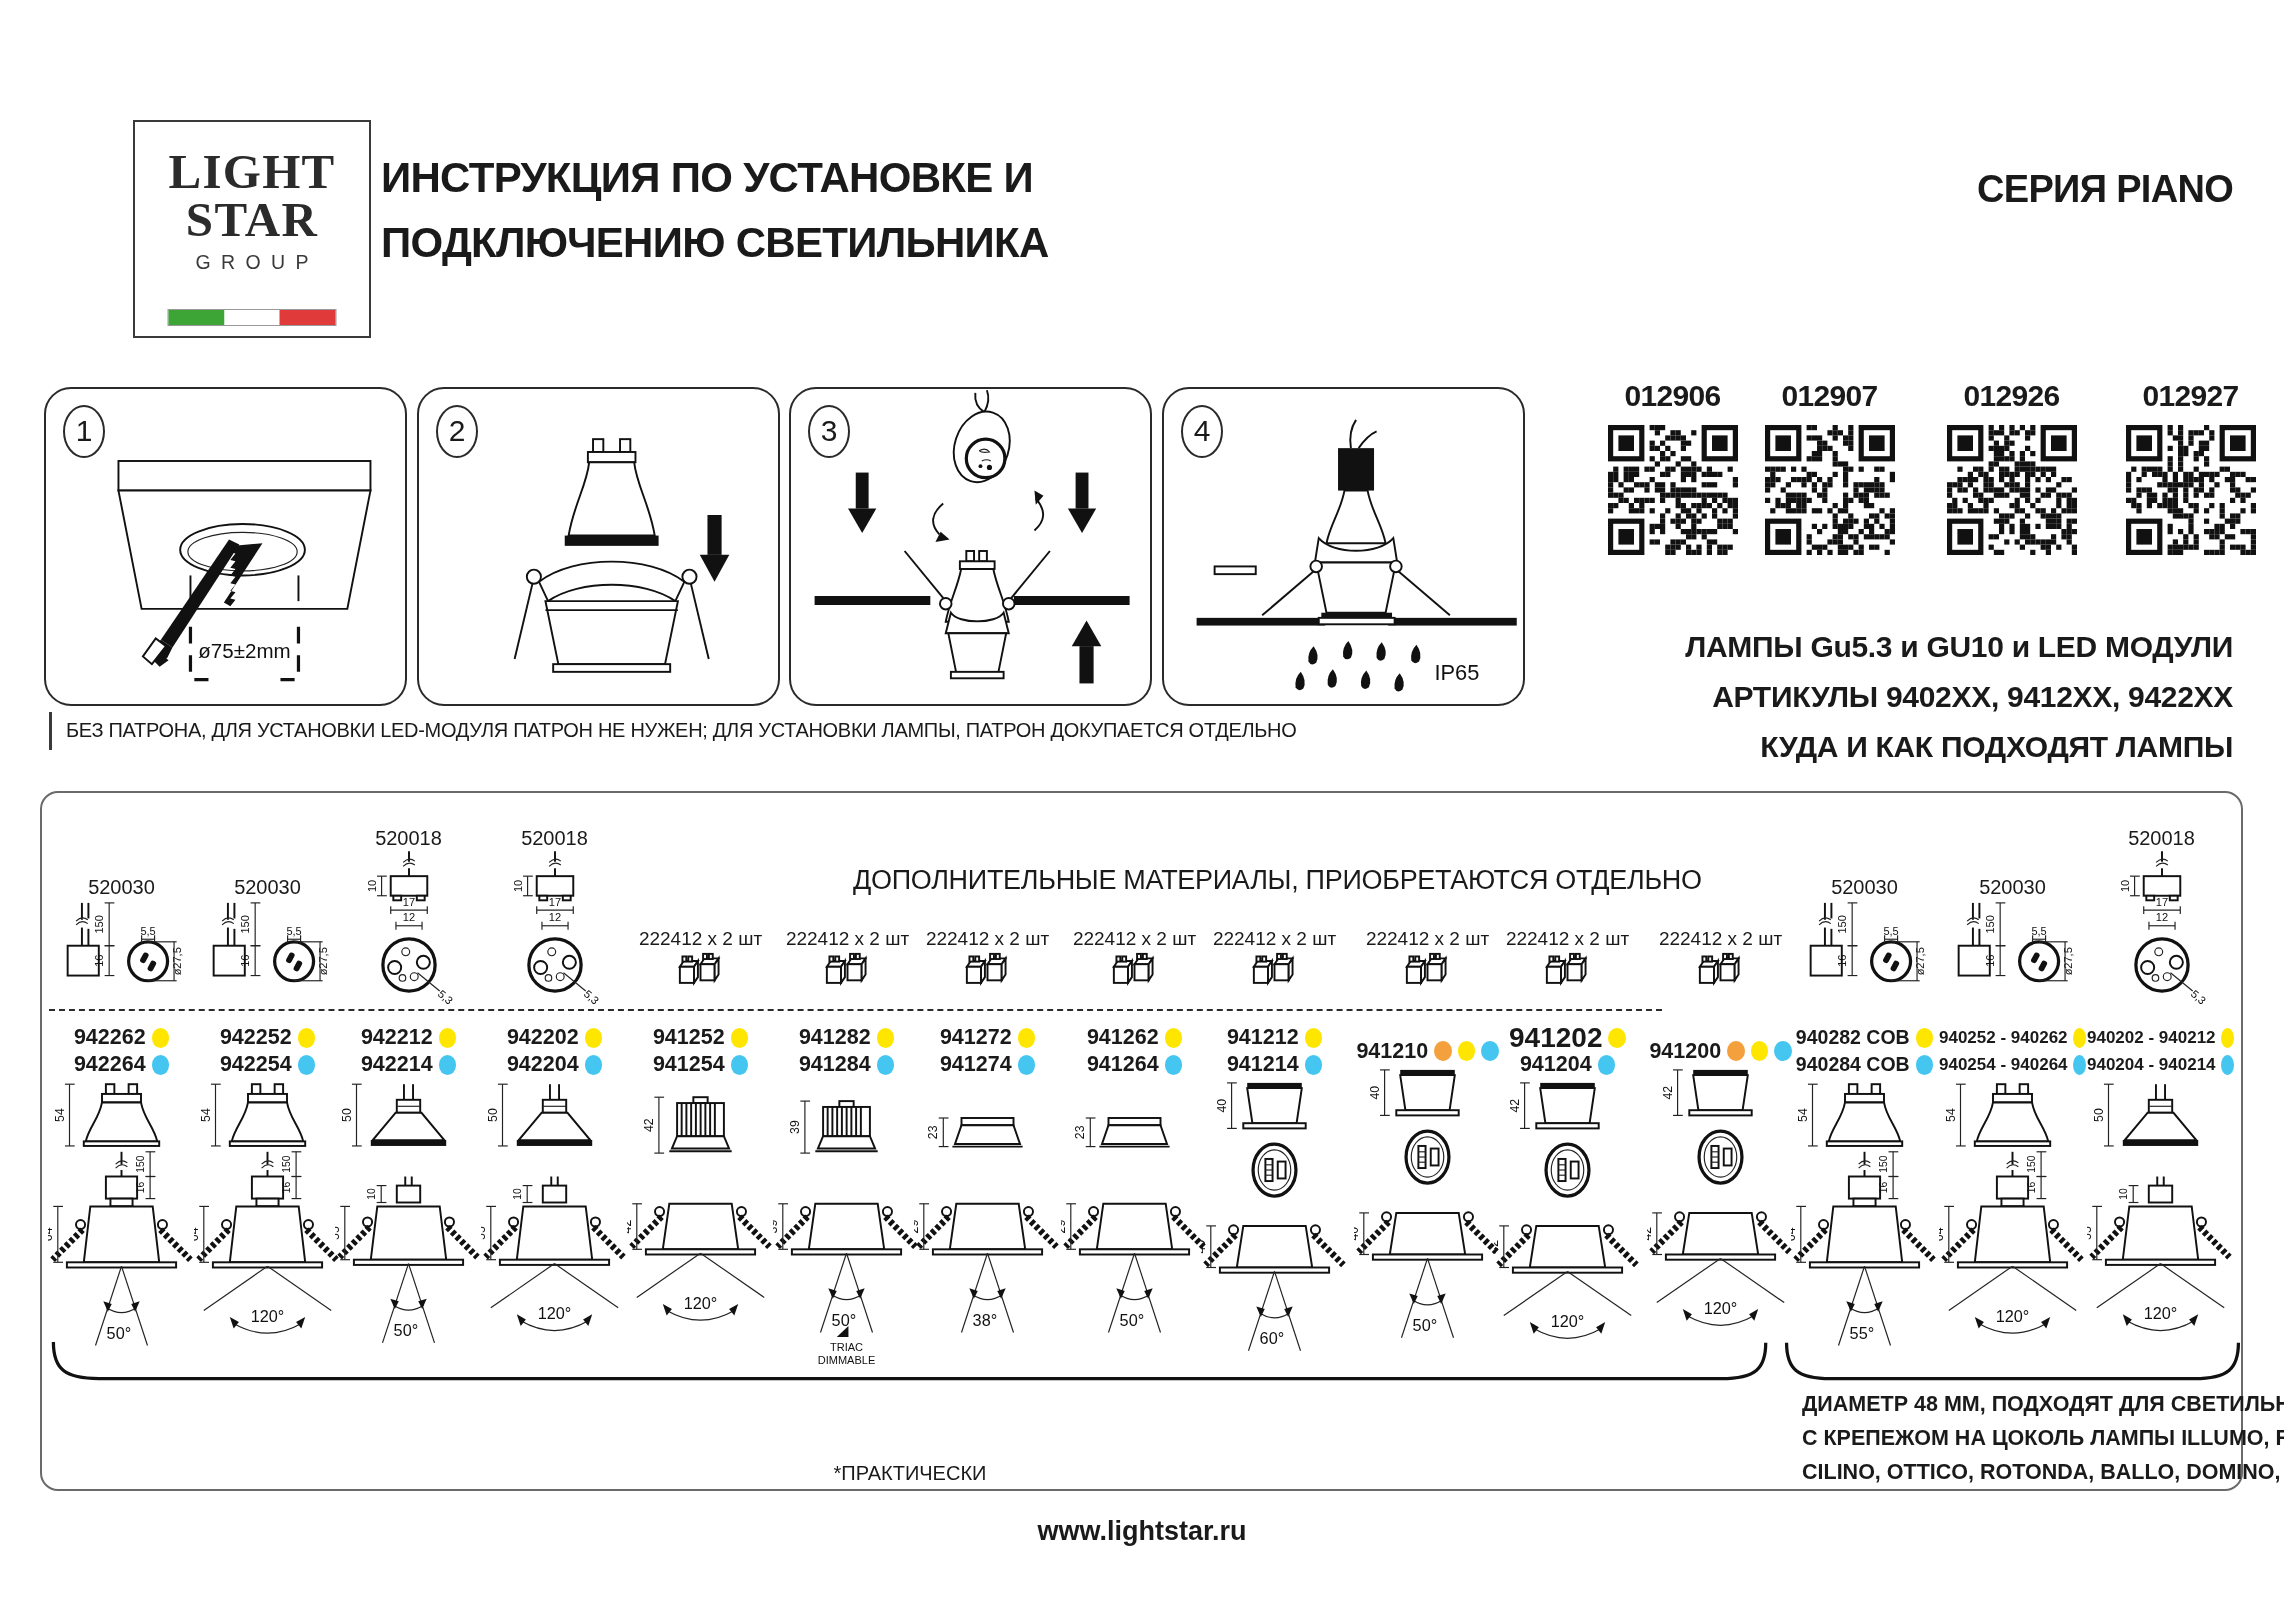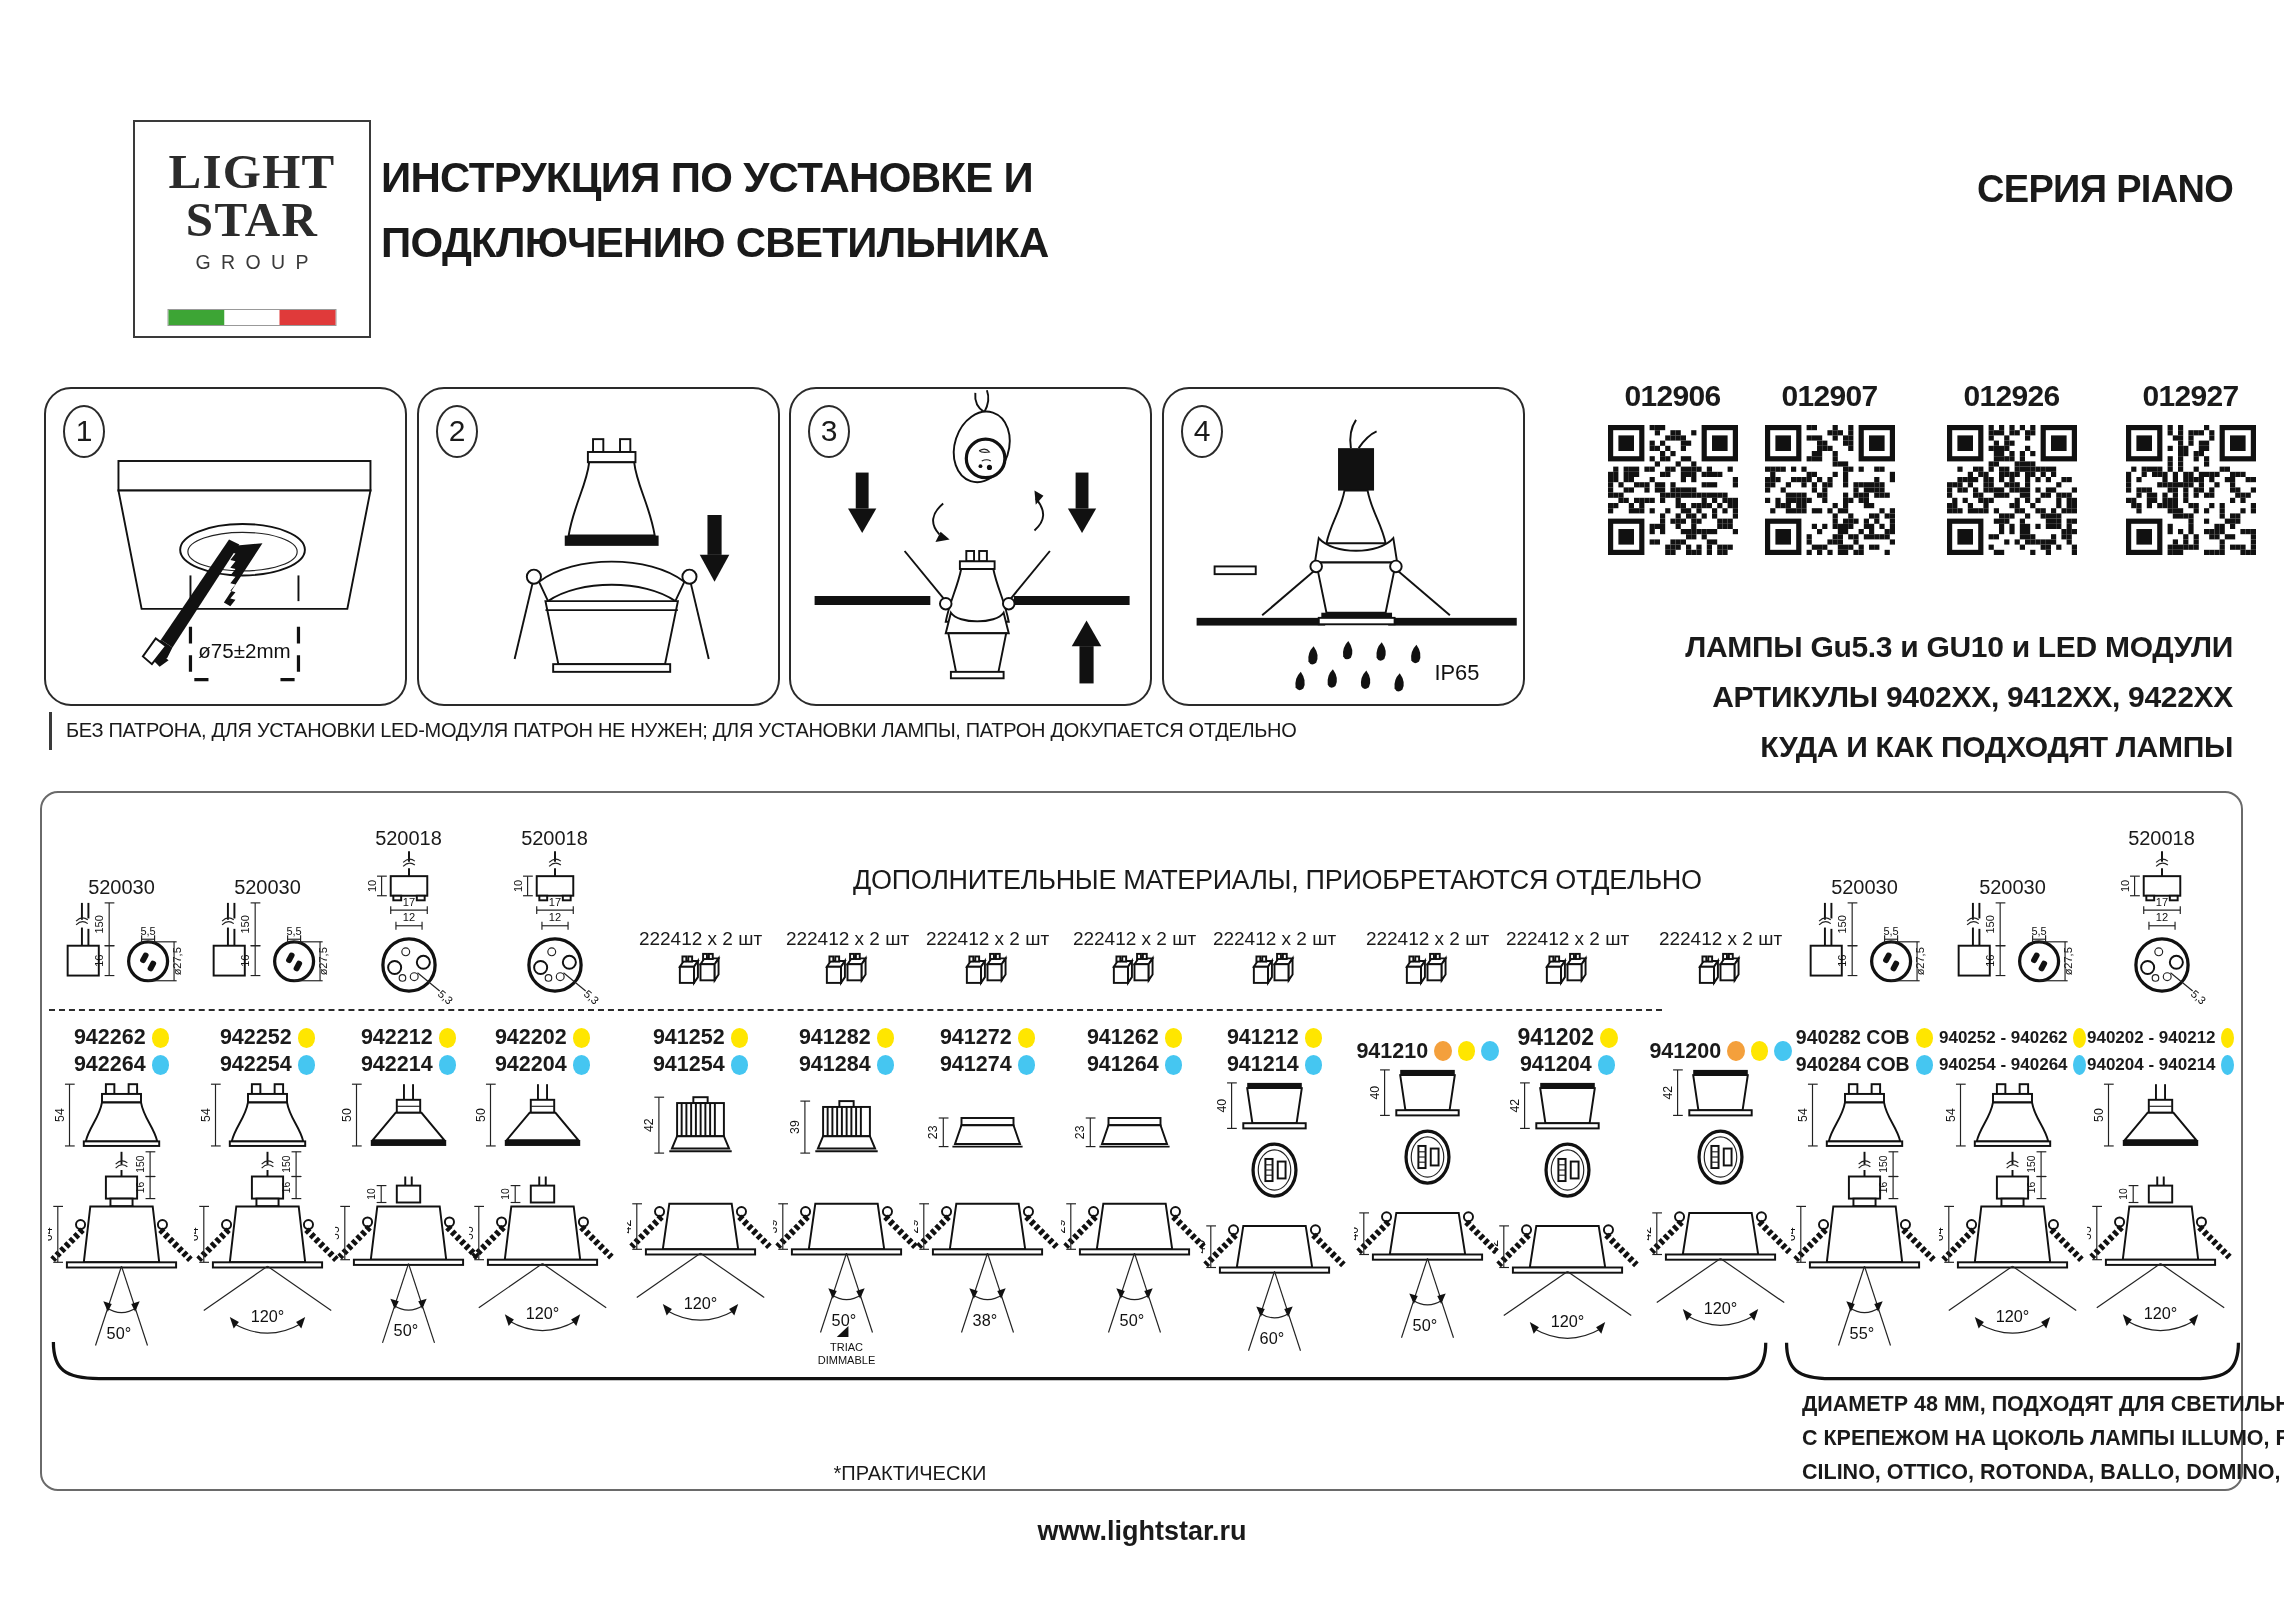--- a/index.html
+++ b/index.html
@@ -1539,21 +1539,21 @@
   <line class="thin" x1="8" y1="278" x2="23" y2="278"></line>
   <text font-size="19" text-anchor="middle" transform="rotate(-90 6 237)" x="6" y="237">55</text>
             <line class="thin" x1="113" y1="284" x2="73" y2="406"></line>
             <line class="thin" x1="113" y1="284" x2="153" y2="406"></line>
     <path class="thin" d="M 90 348 Q 113 363 136 348"></path>
     <polygon class="fb" points="85,338 98,342 92,354"></polygon>
     <polygon class="fb" points="141,338 128,342 134,354"></polygon>
     <text font-size="25" text-anchor="middle" x="109" y="396">50°</text>
           </g>
   </svg></div>
-      <div class="abs lamp-col" style="left: 469px;"><div class="codes" style="">
+      <div class="abs lamp-col" style="left: 481px;"><div class="codes" style="">
           <div class="code-line" style="font-size:21.5px">
             <span>942202</span>
             <span class="dot" style="background:#ffe600"></span>
           </div>
           <div class="code-line" style="font-size:21.5px">
             <span>942204</span>
             <span class="dot" style="background:#45c6f1"></span>
           </div>
         </div><svg class="col-svg" width="147" height="286" viewBox="0 0 226 440">
     <g>
@@ -1881,21 +1881,21 @@
   <text font-size="19" text-anchor="middle" transform="rotate(-90 6 258)" x="6" y="258">40</text>
             <line class="thin" x1="113" y1="296" x2="73" y2="418"></line>
             <line class="thin" x1="113" y1="296" x2="153" y2="418"></line>
     <path class="thin" d="M 90 360 Q 113 375 136 360"></path>
     <polygon class="fb" points="85,350 98,354 92,366"></polygon>
     <polygon class="fb" points="141,350 128,354 134,366"></polygon>
     <text font-size="25" text-anchor="middle" x="109" y="408">50°</text>
           </g>
   </svg></div>
       <div class="abs lamp-col" style="left: 1494px;"><div class="codes" style="">
-          <div class="code-line" style="font-size:23px">
+          <div class="code-line" style="font-size:28px">
             <span>941202</span>
             <span class="dot" style="background:#ffe600"></span>
           </div>
           <div class="code-line" style="font-size:21.5px">
             <span>941204</span>
             <span class="dot" style="background:#45c6f1"></span>
           </div>
         </div><svg class="col-svg" width="147" height="286" viewBox="0 0 226 440">
     <g>
             <rect class="fb" x="71" y="6" width="84" height="8"></rect>

